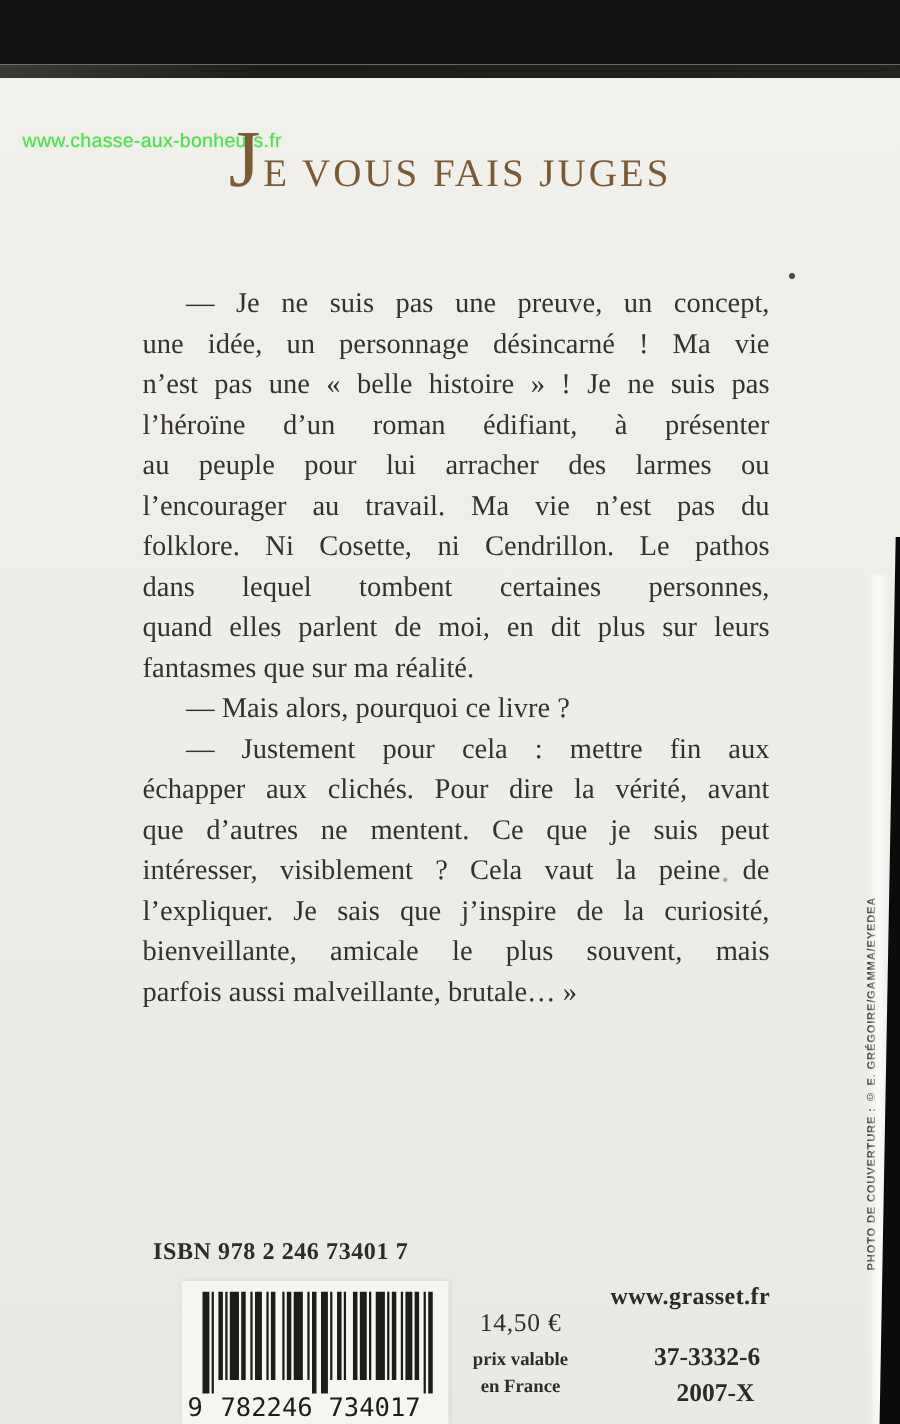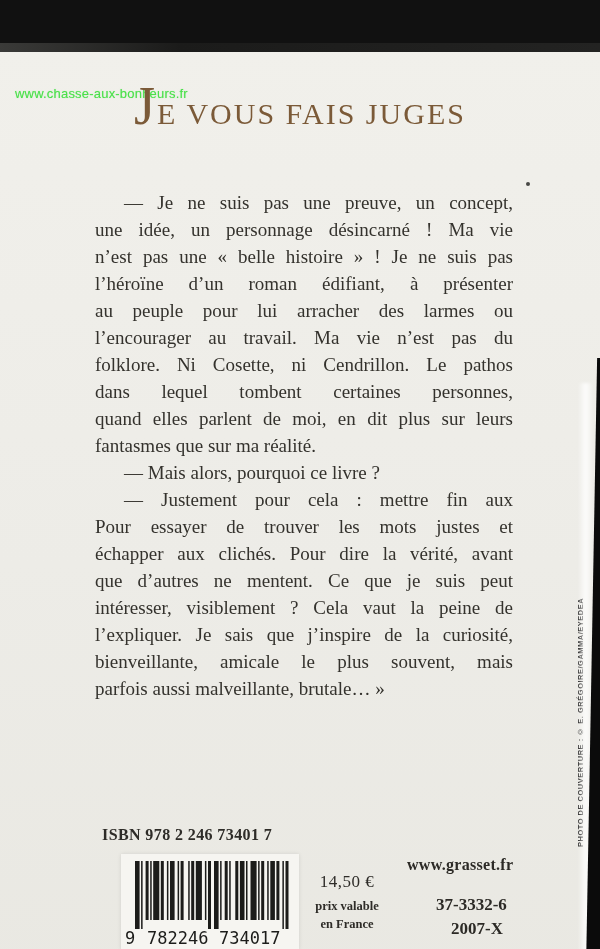--- a/index.html
+++ b/index.html
@@ -19,21 +19,21 @@
     background:linear-gradient(90deg, rgba(255,255,255,0), rgba(255,255,255,.85) 55%, rgba(255,255,255,.15));
     filter:blur(1.5px); }
   
   .watermark { position:absolute; left:15px; top:43px;
     font-family:"Liberation Sans", sans-serif; font-size:13px; color:#4be04b;
     text-shadow:0 0 1px rgba(90,230,90,.55); letter-spacing:.2px; }
   
   .title { position:absolute; left:0; top:36px; width:600px; text-align:center;
     color:#7b5a38; white-space:nowrap; }
   .title .initial { font-size:54px; line-height:1; letter-spacing:2px; }
-  .title .rest { font-size:30px; letter-spacing:2px; }
+  .title .rest { font-size:26px; letter-spacing:2px; }
   
   .body-block { position:absolute; left:95px; top:146px; width:418px;
     font-size:19px; color:#34322d; }
   .bl { height:27px; line-height:27px; overflow:hidden;
     text-align:justify; text-align-last:justify; }
   .bl.ind { padding-left:29px; }
   .bl.end { text-align-last:left; }
   
   .isbn { position:absolute; left:102px; top:783px; font-size:16px; font-weight:bold;
     color:#2e2c28; letter-spacing:.4px; }
@@ -78,21 +78,20 @@
     <div class="bl">n’est pas une « belle histoire » ! Je ne suis pas</div>
     <div class="bl">l’héroïne d’un roman édifiant, à présenter</div>
     <div class="bl">au peuple pour lui arracher des larmes ou</div>
     <div class="bl">l’encourager au travail. Ma vie n’est pas du</div>
     <div class="bl">folklore. Ni Cosette, ni Cendrillon. Le pathos</div>
     <div class="bl">dans lequel tombent certaines personnes,</div>
     <div class="bl">quand elles parlent de moi, en dit plus sur leurs</div>
     <div class="bl end">fantasmes que sur ma réalité.</div>
     <div class="bl ind end">— Mais alors, pourquoi ce livre ?</div>
     <div class="bl ind">— Justement pour cela : mettre fin aux</div>
-    <div class="bl">Pour essayer de trouver les mots justes et</div>
     <div class="bl">échapper aux clichés. Pour dire la vérité, avant</div>
     <div class="bl">que d’autres ne mentent. Ce que je suis peut</div>
     <div class="bl">intéresser, visiblement ? Cela vaut la peine de</div>
     <div class="bl">l’expliquer. Je sais que j’inspire de la curiosité,</div>
     <div class="bl">bienveillante, amicale le plus souvent, mais</div>
     <div class="bl end">parfois aussi malveillante, brutale… »</div>
   </div>
 
   <div class="isbn">ISBN 978 2 246 73401 7</div>
 

